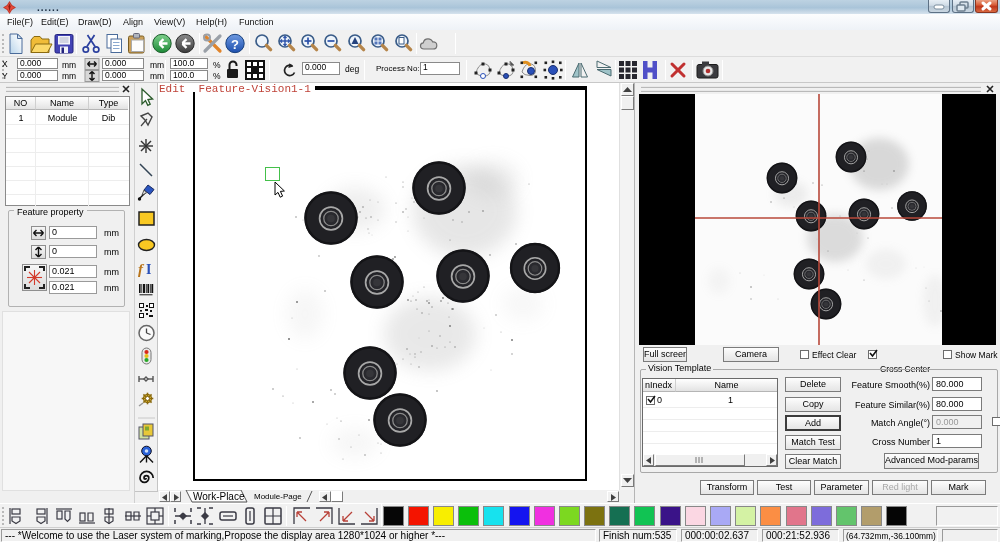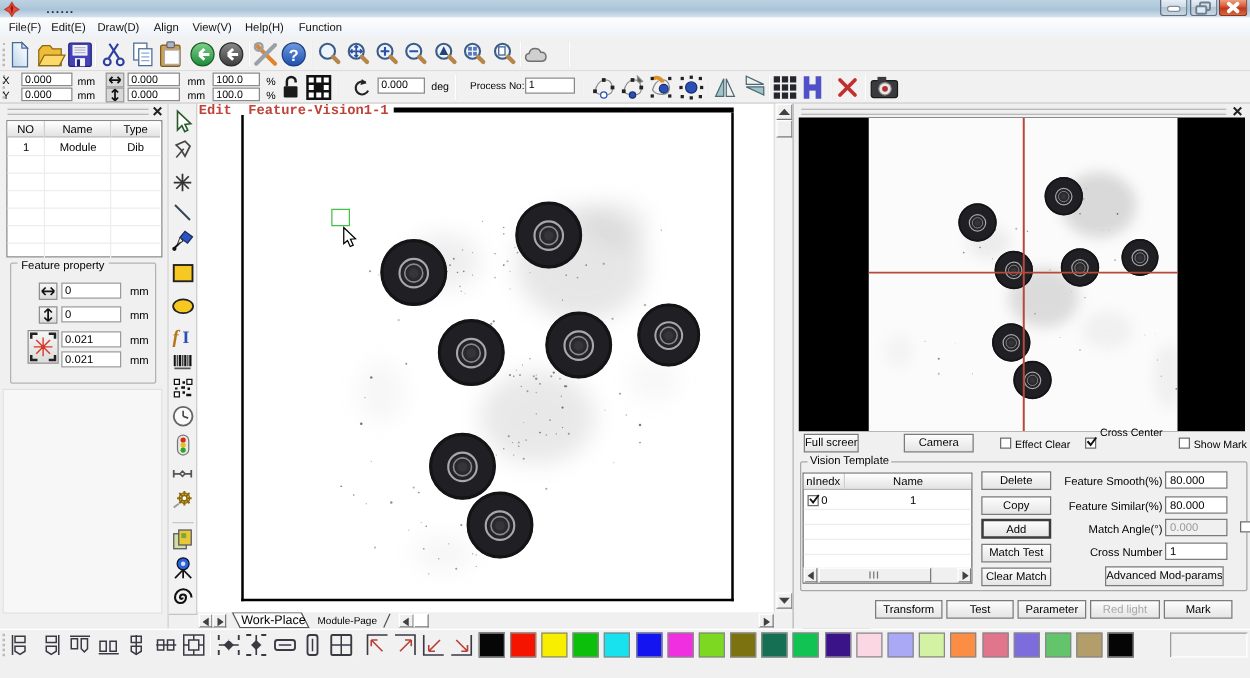--- a/index.html
+++ b/index.html
@@ -71,21 +71,21 @@
 
 
 #bottombar { left:0; top:503px; width:1000px; height:24px; background:#f1f1f1; border-top:1px solid #ffffff; }
 .swatch { position:absolute; top:2px; width:21px; height:20px; border:1px solid #888; }
 
 
 #statusbar { left:0; top:527px; width:1000px; height:15px; background:#f0f0f0; border-top:1px solid #cfcfcf; }
 .sbox { position:absolute; top:1px; height:13px; border:1px solid; border-color:#9a9a9a #ffffff #ffffff #9a9a9a; font-size:10px; padding:0 3px; line-height:12px; background:#f0f0f0; white-space:nowrap; overflow:hidden; }
 
 
-#redtext { left:1px; top:0px; color:#bf4238; font-family:"Liberation Mono", monospace; font-size:11px; font-weight:bold; white-space:pre; }
+#redtext { left:1px; top:0px; color:#bf4238; font-family:"Liberation Mono", monospace; font-size:11px; font-weight:normal; white-space:pre; }
 .blackline { position:absolute; background:#000; }
 #greensq { left:107px; top:84px; width:15px; height:14px; border:1px solid #44c04a; }
 
 
 .tbtn { position:absolute; top:1px; width:12px; height:11px; background:#f0f0f0; border:1px solid; border-color:#ffffff #7a7a7a #7a7a7a #ffffff; font-size:5px; text-align:center; line-height:10px; color:#333; }
 </style>
 </head>
 <body>
 <div id="root">
 
@@ -801,21 +801,21 @@
 </svg>
       </div>
     <div class="btn" style="left:8px;top:264px;width:44px;height:15px">Full screen</div>
     <div class="btn" style="left:88px;top:264px;width:56px;height:15px">Camera</div>
     <div class="cb" style="left:165px;top:267px"></div>
     <div class="cblbl" style="left:177px;top:267px">Effect Clear</div>
     <div class="cb" style="left:233px;top:267px"></div>
     <svg class="abs" style="left:233px;top:265px" width="11" height="11">
         <path d="M2 5 L4.5 8 L9 2" stroke="#111" stroke-width="1.6" fill="none"></path>
       </svg>
-    <div class="cblbl" style="left:245px;top:258px">Cross Center</div>
+    <div class="cblbl" style="left:245px;top:281px">Cross Center</div>
     <div class="cb" style="left:308px;top:267px"></div>
     <div class="cblbl" style="left:320px;top:267px">Show Mark</div>
 
     <div class="gbox" style="left:5px;top:286px;width:358px;height:104px"></div>
     <div class="gboxlbl" style="left:11px;top:280px">Vision Template</div>
 
     <div class="abs" style="left:7px;top:295px;width:136px;height:89px;background:#fff;border:1px solid #6a6a6a">
       <div class="lph" style="left:0;width:33px;text-align:left;padding-left:2px">nInedx</div>
       <div class="lph" style="left:33px;width:101px;border-right:none">Name</div>
       <div class="cb" style="left:3px;top:17px;width:9px;height:9px"></div>
@@ -982,14 +982,22 @@
     <div class="swatch" style="left:735px;background:#d4f2a4"></div>
     <div class="swatch" style="left:760px;background:#fb8e44"></div>
     <div class="swatch" style="left:786px;background:#e1758b"></div>
     <div class="swatch" style="left:811px;background:#7d6cdb"></div>
     <div class="swatch" style="left:836px;background:#63c46c"></div>
     <div class="swatch" style="left:861px;background:#b29d6b"></div>
     <div class="swatch" style="left:886px;background:#050505"></div>
     <div class="abs" style="left:936px;top:2px;width:62px;height:20px;border:1px solid;border-color:#9a9a9a #fff #fff #9a9a9a"></div>
   </div>
 
+  <div id="statusbar" class="abs">
+    <div class="sbox" style="left:1px;width:595px">--- *Welcome to use the Laser system of marking,Propose the display area 1280*1024 or higher *---</div>
+    <div class="sbox" style="left:599px;width:78px">Finish num:535</div>
+    <div class="sbox" style="left:681px;width:77px">000:00:02.637</div>
+    <div class="sbox" style="left:762px;width:77px">000:21:52.936</div>
+    <div class="sbox" style="left:843px;width:95px;font-size:8.4px;padding:0 2px">(64.732mm,-36.100mm)</div>
+    <div class="sbox" style="left:942px;width:56px"></div>
+  </div>
 
 </div>
 
 </body></html>

